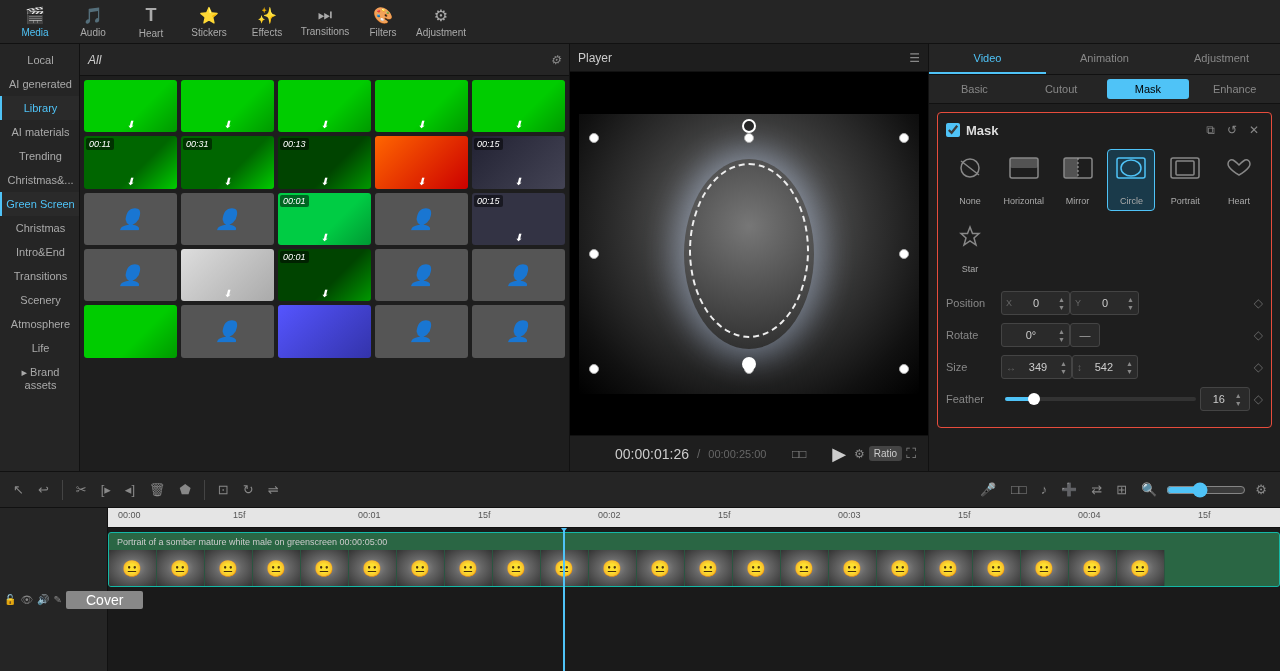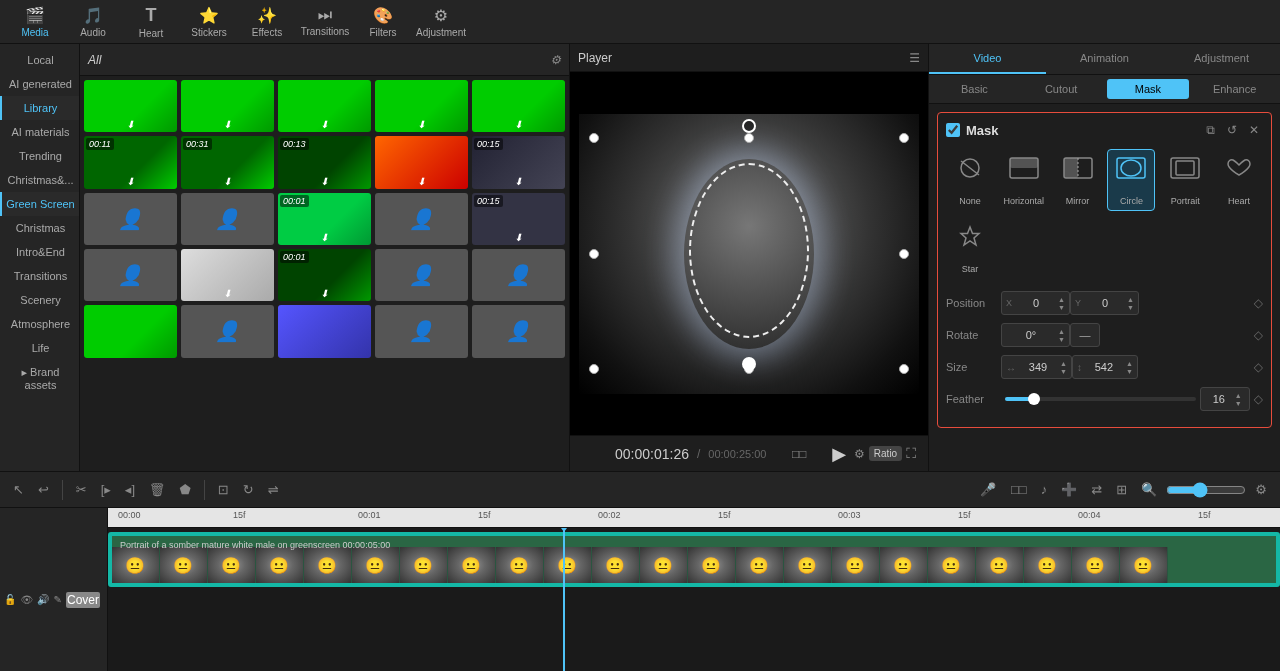--- a/index.html
+++ b/index.html
@@ -497,33 +497,33 @@
     .track-label-row {
       display: flex;
       align-items: center;
       gap: 4px;
       height: 44px;
     }
     .track-icon-btn { color: #888; font-size: 10px; cursor: pointer; }
     .cover-badge {
       background: #888;
       color: #fff;
-      font-size: 12px;
-      padding: 1px 1px;
+      font-size: 14px;
+      padding: 1px 20px;
       border-radius: 2px;
     }
     .video-track {
       position: absolute;
       top: 4px;
       left: 0;
       right: 0;
       height: 55px;
       background: #2a6644;
       border-radius: 3px;
-      border: 4px solid #14b8a6;
+      border: 1px solid #14b8a6;
       overflow: hidden;
     }
     .video-track-label {
       position: absolute;
       top: 4px;
       left: 8px;
       font-size: 9px;
       color: #ccc;
       z-index: 2;
       white-space: nowrap;

